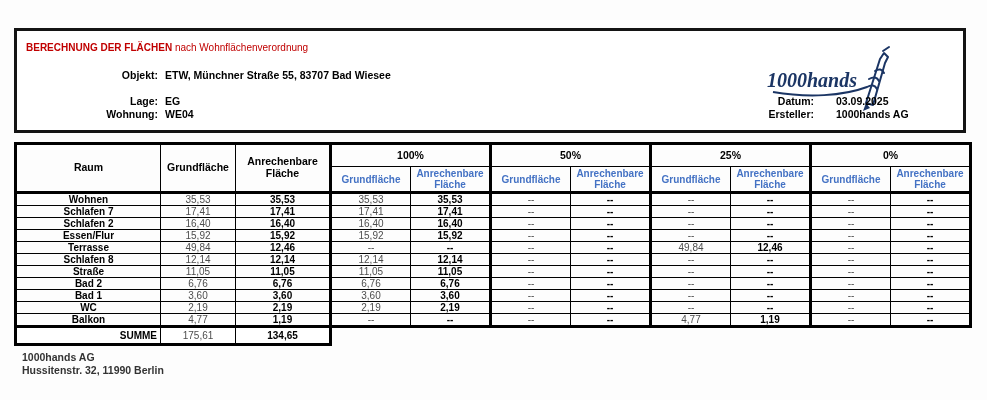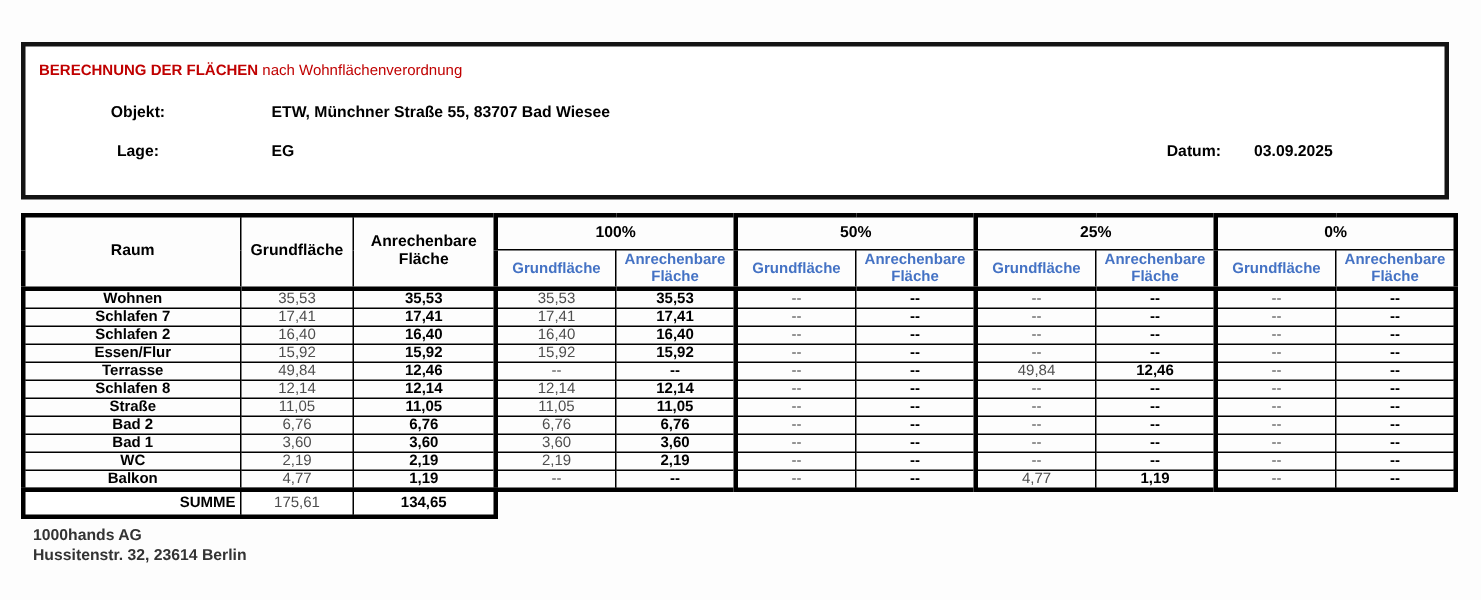--- a/index.html
+++ b/index.html
@@ -8,22 +8,22 @@
     font-family:"Liberation Sans", sans-serif;color:#000;overflow:hidden;
   }
   
   .header-box{
     position:absolute;left:14px;top:28px;width:946px;height:99px;
     border:3px solid #141414;background:#fff;
   }
   .doc-title{position:absolute;left:9px;top:11px;font-size:10px;color:#c00000;white-space:nowrap;}
   .doc-title .t-bold{font-weight:bold;}
   .hline{position:absolute;left:9px;font-size:10.5px;font-weight:bold;white-space:nowrap;}
-  .hline .lbl{display:inline-block;width:132px;text-align:center;}
-  .hline .val{margin-left:23px;}
+  .hline .lbl{display:inline-block;width:132px;text-align:right;}
+  .hline .val{margin-left:7px;}
   .meta-line{position:absolute;left:615px;font-size:10.5px;font-weight:bold;white-space:nowrap;}
   .meta-line .lbl{display:inline-block;width:182px;text-align:right;}
   .meta-line .val{margin-left:6px;padding-left:16px;}
   .logo-wrap{position:absolute;left:746px;top:14px;width:136px;height:70px;}
   
   .table-wrap{position:absolute;left:14px;top:142px;}
   table{border-collapse:collapse;table-layout:fixed;}
   table.main{border:3px solid #000;}
   table.main th, table.main td{
     border:1px solid #000;padding:0 2px;text-align:center;overflow:hidden;
@@ -53,24 +53,40 @@
   <div class="doc-title">
     <span class="t-bold">BERECHNUNG DER FLÄCHEN</span><span> nach Wohnflächenverordnung</span>
   </div>
 
   <div class="hline" style="top:38px;">
     <span class="lbl">Objekt:</span><span class="val">ETW, Münchner Straße 55, 83707 Bad Wiesee</span>
   </div>
   <div class="hline" style="top:64px;">
     <span class="lbl">Lage:</span><span class="val">EG</span>
   </div>
-
+  <div class="hline" style="top:77px;">
+    <span class="lbl">Wohnung:</span><span class="val">WE04</span>
+  </div>
+
+  <div class="logo-wrap">
+    <svg width="136" height="70" viewBox="0 0 136 70">
+      <text x="4" y="42" font-family="Liberation Serif, serif" font-style="italic" font-weight="bold" font-size="20" fill="#1b3564">1000hands</text>
+      <path d="M10 47 C 45 53, 80 51, 104 42" fill="none" stroke="#1b3564" stroke-width="2"></path>
+      <path d="M103 58 L117 14 L121 8 L125 12 L122 18 L110 60 Z" fill="#fff" stroke="#1b3564" stroke-width="2" stroke-linejoin="round"></path>
+      <path d="M103 58 l-3 8 l7 -3 z" fill="#1b3564"></path>
+      <path d="M106 34 q7 -4 10 2 M104 42 q7 -4 10 2 M112 26 q6 -4 9 2" fill="none" stroke="#1b3564" stroke-width="2" stroke-linecap="round"></path>
+      <path d="M120 6 l6 -4" stroke="#1b3564" stroke-width="2" stroke-linecap="round"></path>
+    </svg>
+  </div>
 
   <div class="meta-line" style="top:64px;">
     <span class="lbl">Datum:</span><span class="val">03.09.2025</span>
+  </div>
+  <div class="meta-line" style="top:77px;">
+    <span class="lbl">Ersteller:</span><span class="val">1000hands AG</span>
   </div>
 </div>
 
 <div class="table-wrap">
   <table class="main">
     <colgroup>
       <col style="width:145px">
         <col style="width:75px">
         <col style="width:95px">
       <col style="width:80px">
@@ -261,14 +277,14 @@
       <td class="summe-label">SUMME</td>
       <td class="summe-grund">175,61</td>
       <td class="summe-total">134,65</td>
     </tr>
   </tbody>
     </table>
 </div>
 
 <div class="footer">
   <div>1000hands AG</div>
-  <div>Hussitenstr. 32, 23614 Berlin</div>
+  <div>Hussitenstr. 32, 11990 Berlin</div>
 </div>
 
 </body></html>

